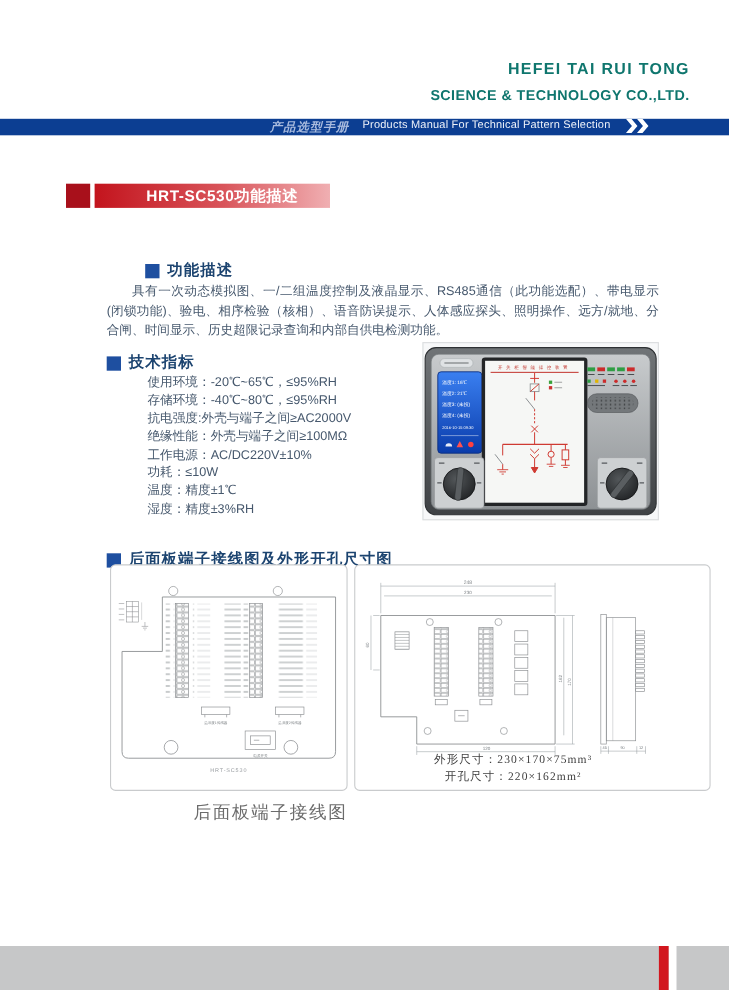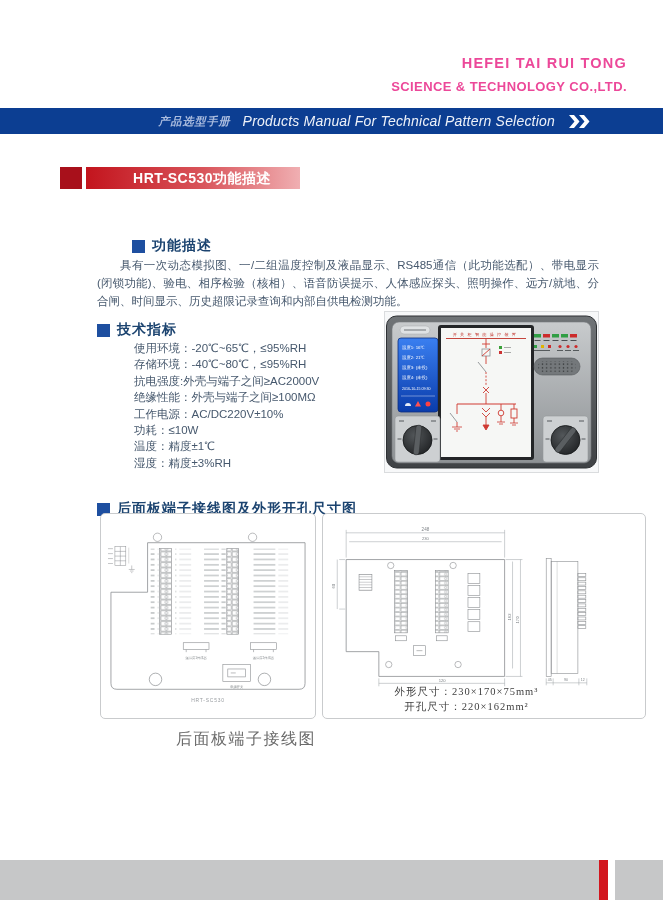--- a/index.html
+++ b/index.html
@@ -1,27 +1,27 @@
 <!DOCTYPE html>
 <html><head>
 <meta charset="utf-8">
 <style>
   html,body{margin:0;padding:0;background:#fff;}
   .page{position:relative;width:663px;height:900px;background:#fff;overflow:hidden;
         font-family:"Liberation Sans",sans-serif;}
   
-  .company{position:absolute;right:36px;top:55px;text-align:right;color:#ec4899;}
+  .company{position:absolute;right:36px;top:55px;text-align:right;color:#0f766e;}
   .company .l1{font-size:14.5px;font-weight:bold;letter-spacing:1.2px;}
   .company .l2{font-size:13px;font-weight:bold;letter-spacing:0.4px;margin-top:8px;}
   
-  .banner{position:absolute;left:0;top:108px;width:663px;height:26px;background:#0C3E92;
-          display:flex;align-items:center;justify-content:flex-end;box-sizing:border-box;
+  .banner{position:absolute;left:0;top:108px;width:663px;height:15px;background:#0C3E92;
+          display:flex;align-items:flex-start;justify-content:flex-end;box-sizing:border-box;
           padding-right:70px;gap:12px;}
   .banner .cn{color:#A9BBDE;font-style:italic;font-weight:bold;font-size:11px;letter-spacing:1px;white-space:nowrap;}
-  .banner .en{color:#EEF2F9;font-style:italic;font-size:14px;letter-spacing:0.2px;white-space:nowrap;}
+  .banner .en{color:#EEF2F9;font-size:10px;letter-spacing:0.2px;white-space:nowrap;}
   .banner svg{flex:0 0 auto;margin-left:2px;}
   
   .badge-sq{position:absolute;left:60px;top:167px;width:22px;height:22px;background:#A8101B;}
   .badge-bar{position:absolute;left:86px;top:167px;width:214px;height:22px;
              background:linear-gradient(to right,#C3141D 0%,#D9555B 55%,#F0AFB2 100%);
              color:#fff;font-weight:bold;font-size:14px;line-height:22px;
              padding-left:18px;box-sizing:border-box;letter-spacing:0.5px;white-space:nowrap;text-align:center;}
   
   .sec{position:absolute;display:flex;align-items:center;gap:7px;}
   .sec .sq{width:13px;height:13px;background:#1E4FA0;flex:0 0 auto;}

